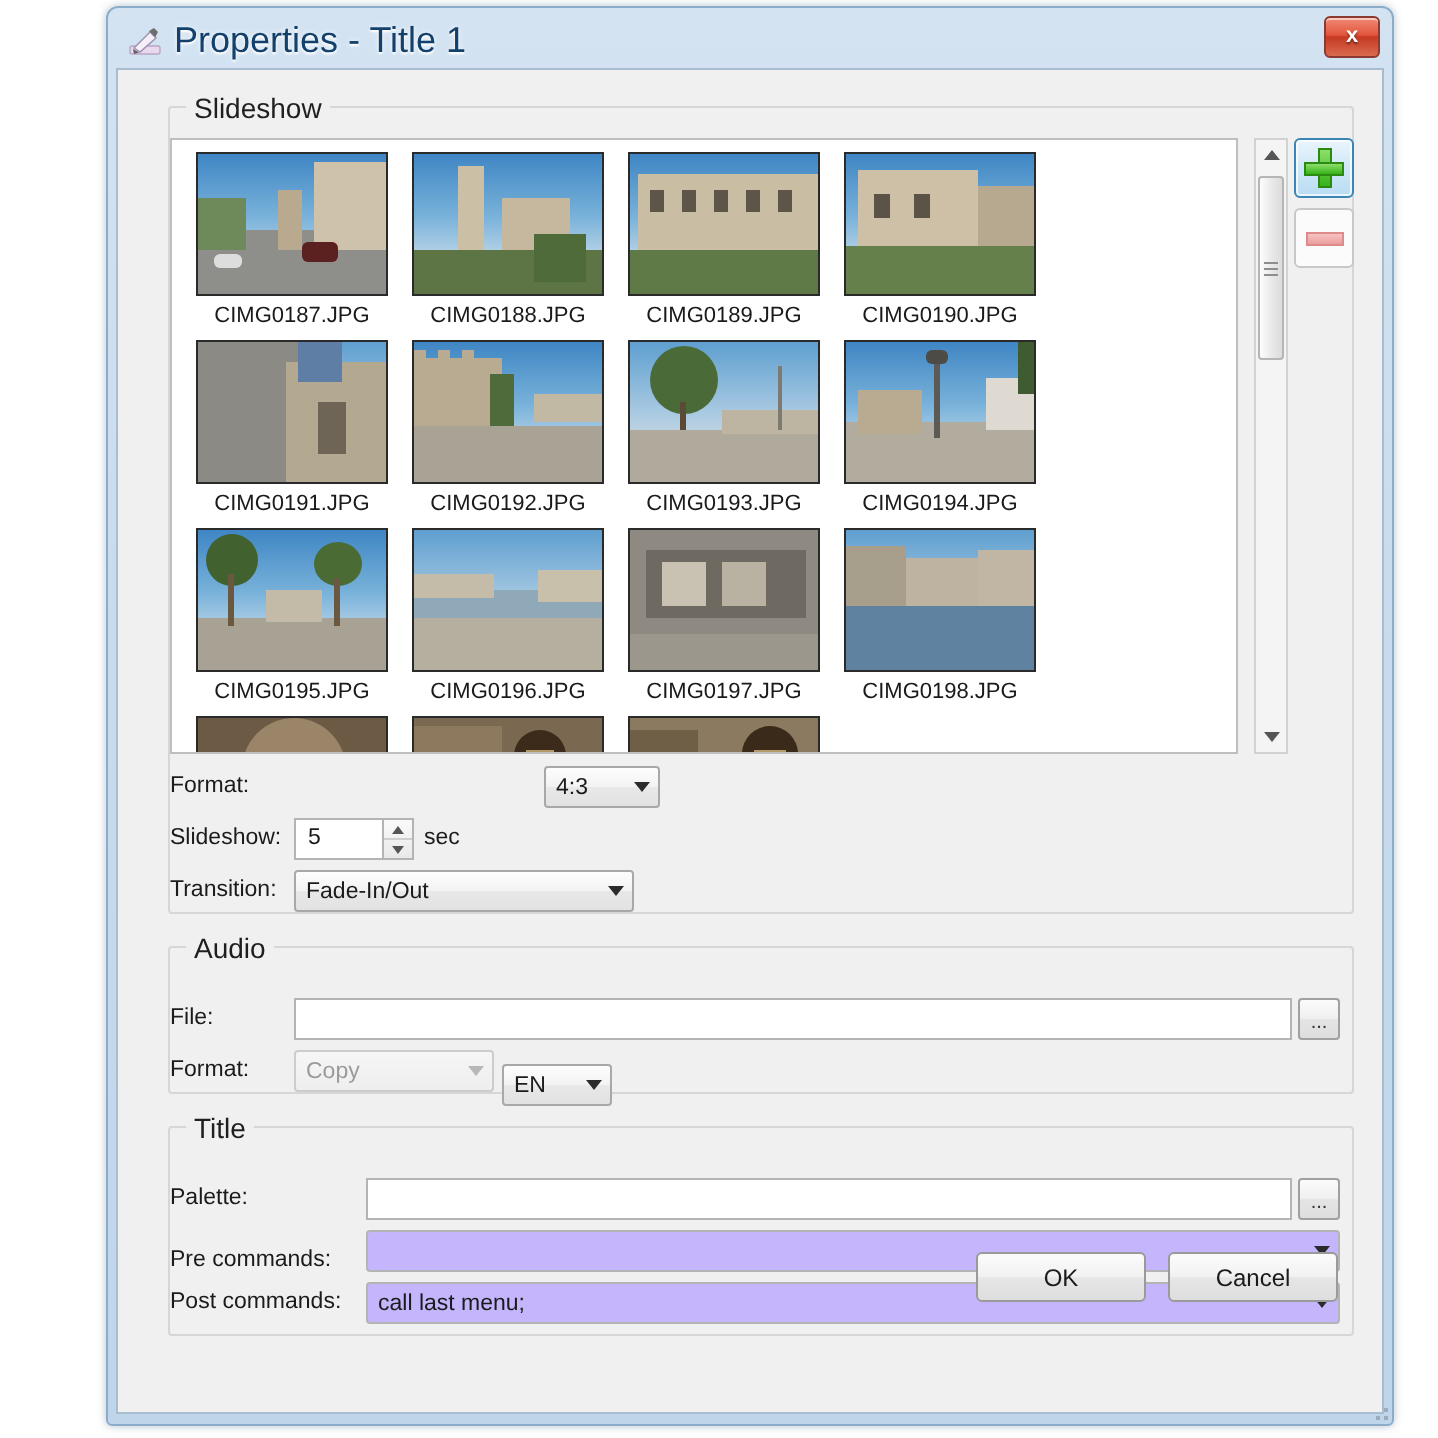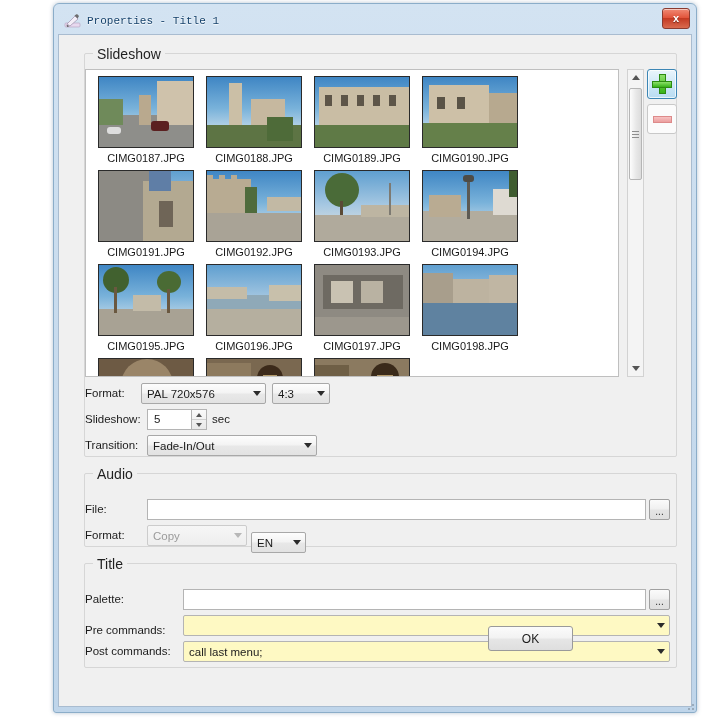--- a/index.html
+++ b/index.html
@@ -37,25 +37,24 @@
 
   .title-icon {
     width: 17px;
     height: 16px;
     position: relative;
     margin-right: 6px;
     flex: none;
   }
 
   .title-text {
-    font-size: 11px;
+    font-size: 18px;
     color: #14416b;
     white-space: nowrap;
     text-shadow: 0 1px 1px rgba(255,255,255,0.95), 0 0 3px rgba(255,255,255,0.8);
-    font-family: Liberation Mono, monospace;
   }
 
   .close-btn {
     position: absolute;
     right: 2px;
     top: 1px;
     width: 26px;
     height: 19px;
     border: 1px solid #8a3b30;
     border-radius: 3px;
@@ -273,21 +272,21 @@
     justify-content: center;
   }
   .combo .arrow i {
     width: 0; height: 0;
     border-left: 4px solid transparent;
     border-right: 4px solid transparent;
     border-top: 5px solid #2b2b2b;
     display: block;
   }
   .combo.flat {
-    background: #fef9c3;
+    background: #c4b5fd;
     border: 1px solid #b4b4b4;
   }
   .combo.disabled {
     background: linear-gradient(to bottom, #f6f6f6, #eeeeee);
     border-color: #cccccc;
     gap: 37px;
   }
   .combo.disabled .cv { color: #9b9b9b; }
   .combo.disabled .arrow i { border-top-color: #b7b7b7; }
 
@@ -601,26 +600,20 @@
       <span class="plus-icon">
           <b></b>
           <i></i>
         </span>
     </div>
     <div class="side-btn" id="btn-remove">
       <span class="minus-icon"></span>
     </div>
 
     <span class="row-label" style="left:26px; top:352px;">Format:</span>
-    <div class="combo" style="left:82px; top:348px; width:125px;">
-      <span class="cv">PAL 720x576</span>
-      <span class="arrow">
-          <i></i>
-        </span>
-    </div>
     <div class="combo" style="left:213px; top:348px; width:58px;">
       <span class="cv">4:3</span>
       <span class="arrow">
           <i></i>
         </span>
     </div>
 
     <span class="row-label" style="left:26px; top:378px;">Slideshow:</span>
     <div class="spin-box" style="left:88px; top:374px;">
       <span class="spin-field">5</span>
@@ -686,19 +679,22 @@
       <span class="cv">call last menu;</span>
       <span class="arrow">
           <i></i>
         </span>
     </div>
   </div>
 
   <div class="dlg-btn" id="btn-ok">
     <span>OK</span>
   </div>
+  <div class="dlg-btn" id="btn-cancel">
+    <span>Cancel</span>
+  </div>
 
   <span class="resize-grip">
     <b style="right:0;bottom:0"></b>
       <b style="right:4px;bottom:0"></b>
       <b style="right:0;bottom:4px"></b>
   </span>
 </div>
 
 </body></html>

